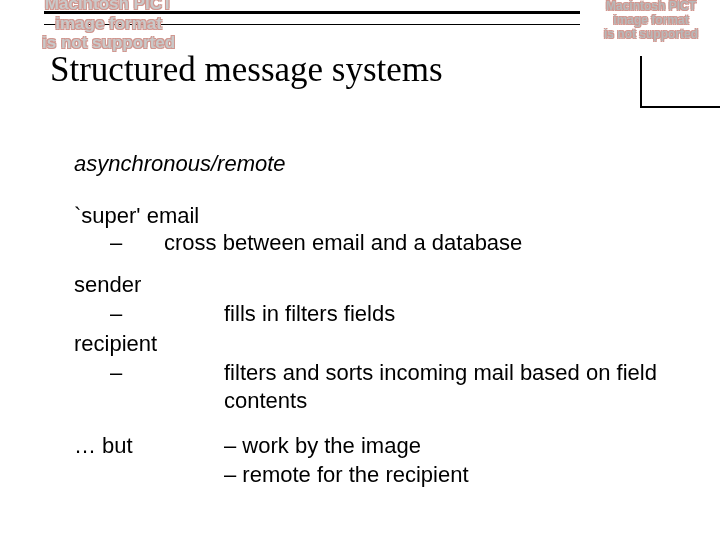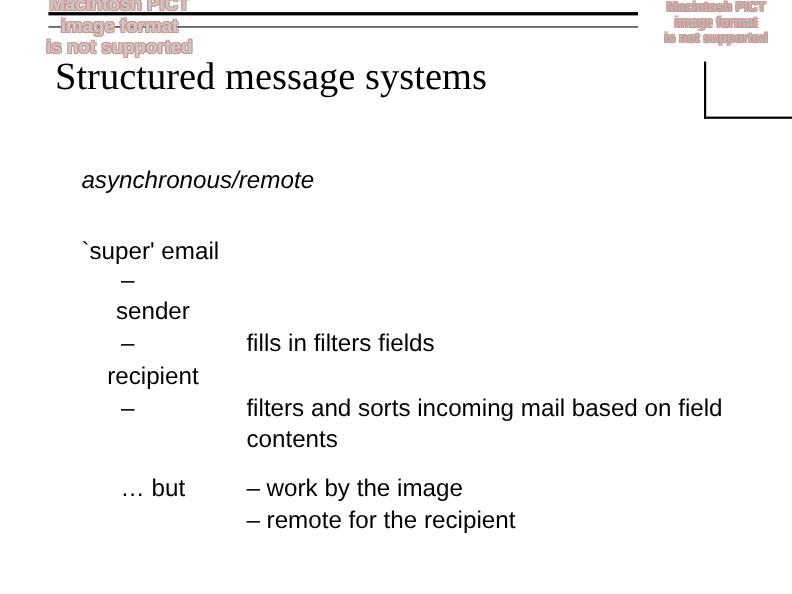--- a/index.html
+++ b/index.html
@@ -77,23 +77,24 @@
   .content {
     position: absolute;
     left: 74px;
     top: 150px;
     right: 30px;
     font-size: 22px;
     line-height: 1.25;
   }
   .subtitle {
     font-style: italic;
-    margin-bottom: 36px;
+    margin-bottom: 24px;
   }
   .group {
+    margin-bottom: 14px;
   }
   .label {
     margin: 0;
   }
   .row {
     display: flex;
     align-items: flex-start;
   }
   .dash-col {
     width: 40px;
@@ -107,21 +108,20 @@
   .srblock {
     display: grid;
     grid-template-columns: 130px 1fr;
     column-gap: 20px;
     row-gap: 2px;
     align-items: start;
     margin-bottom: 18px;
   }
   .srlabel {
     white-space: nowrap;
-    text-align: center;
   }
   .srdash {
     padding-left: 36px;
   }
   .butblock {
     display: grid;
     grid-template-columns: 130px 1fr;
     column-gap: 20px;
     align-items: start;
   }
@@ -153,20 +153,21 @@
   <div class="title">Structured message systems</div>
 
   <div class="content">
 
     <div class="subtitle">asynchronous/remote</div>
 
     <div class="group">
       <p class="label">`super' email</p>
       <div class="row">
         <div class="dash-col">–</div>
+        <div class="body-col">cross between email and a database</div>
       </div>
     </div>
 
     <div class="srblock">
       <div class="srlabel">sender</div>
       <div></div>
       <div class="srdash">–</div>
       <div>fills in filters fields</div>
 
       <div class="srlabel">recipient</div>

